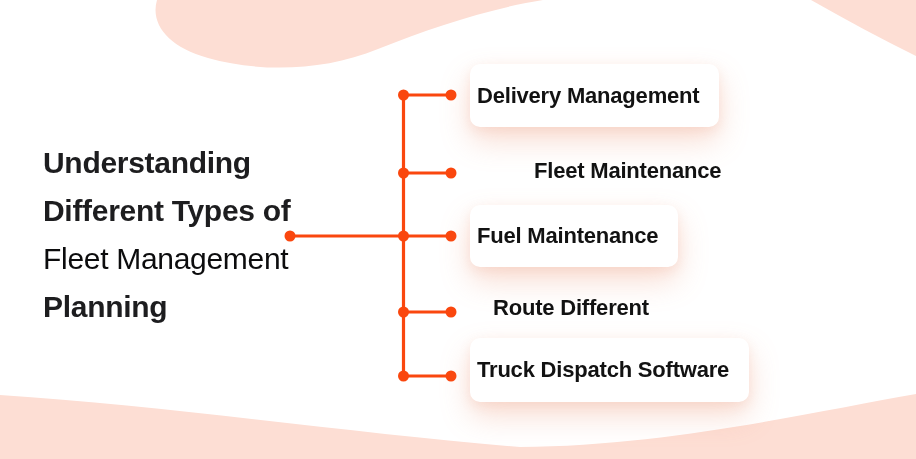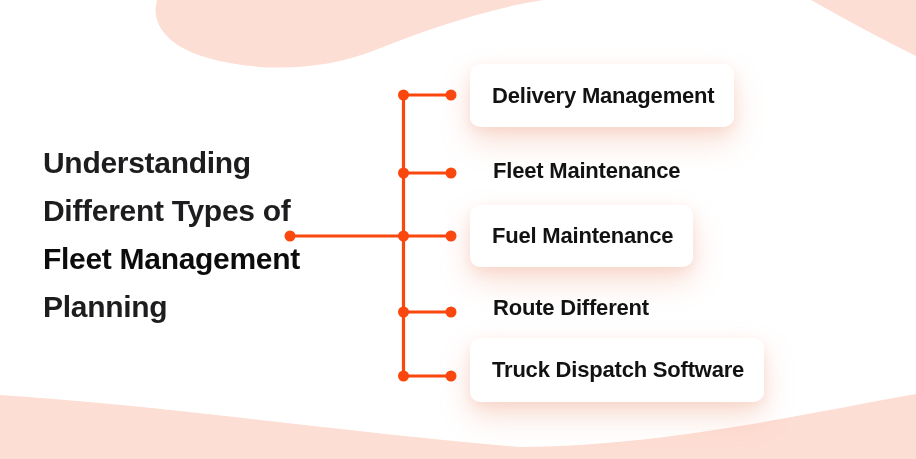--- a/index.html
+++ b/index.html
@@ -31,49 +31,49 @@
     font-size: 30px;
     letter-spacing: -0.3px;
   }
   .title-line {
     height: 48px;
     line-height: 48px;
     font-weight: 700;
     white-space: nowrap;
   }
   .title-line.emphasis {
-    font-weight: 700;
+    font-weight: 400;
     color: #0c0c0d;
   }
   .item {
     position: absolute;
     color: #121212;
     font-size: 22px;
     font-weight: 700;
     letter-spacing: -0.2px;
     white-space: nowrap;
     display: inline-flex;
     align-items: center;
   }
   .item.card {
     left: 470px;
     background: #ffffff;
     border-radius: 10px;
-    padding: 0 20px 0 22px;
+    padding: 0 20px 0 7px;
     box-shadow: 0 14px 30px rgba(235, 137, 101, 0.28),
                 0 4px 12px rgba(235, 137, 101, 0.14);
   }
   .item.plain {
     left: 493px;
     height: 28px;
   }
   .card-1 { top: 64px;  height: 63px; }
   .card-3 { top: 205px; height: 62px; }
   .card-5 { top: 338px; height: 64px; justify-content: flex-end; }
-  .row-2  { top: 157px; }
+  .row-2  { top: 157px; margin-left: 41px; }
   .row-4  { top: 294px; }
 </style>
 </head>
 <body>
 
 <div class="stage">
 
   <svg class="bg-layer" viewBox="0 0 916 459">
     <path d="M157,0 C150,24 168,47 208,58 C258,72 322,72 378,49 C432,27 492,8 543,0 Z" fill="#FDDED4"></path>
     <path d="M811,0 C846,20 882,39 916,56 L916,0 Z" fill="#FDDED4"></path>

